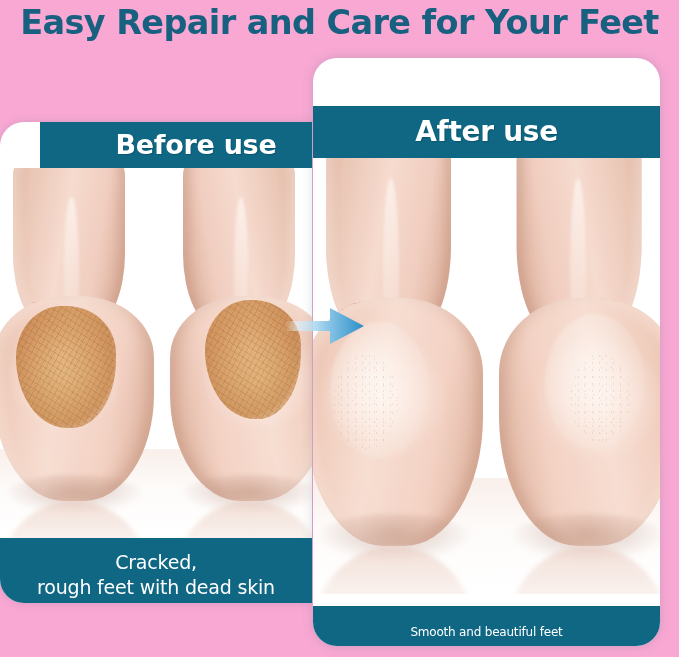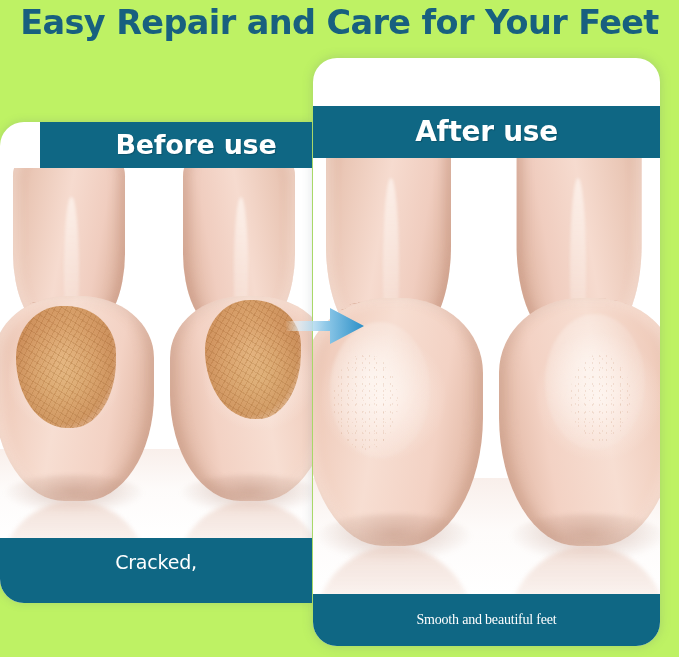--- a/index.html
+++ b/index.html
@@ -5,21 +5,21 @@
   html, body {
     margin: 0;
     padding: 0;
     background: #ffffff;
   }
   #root {
     position: relative;
     width: 679px;
     height: 657px;
     overflow: hidden;
-    background: #bef264;
+    background: #f9a8d4;
     font-family: "Liberation Sans", sans-serif;
   }
 
   
   #title {
     position: absolute;
     left: 0; top: 0;
     width: 679px;
     height: 46px;
     line-height: 44px;
@@ -101,25 +101,24 @@
   #caption-before {
     bottom: 0;
     height: 65px;
     padding-top: 12px;
     font-size: 19px;
     line-height: 25px;
     letter-spacing: -0.2px;
   }
   #caption-after {
     bottom: 0;
-    height: 52px;
+    height: 40px;
     line-height: 52px;
-    font-size: 14px;
+    font-size: 12px;
     letter-spacing: -0.2px;
-    font-family: Liberation Serif, serif;
   }
 
   
   .stage {
     position: absolute;
     left: 0;
     width: 100%;
     background: #ffffff;
     overflow: hidden;
   }
@@ -310,20 +309,21 @@
         <div class="tendon" style="left:40%;"></div>
         <div class="heel" style="transform:scaleX(-1);"></div>
         <div class="dry" style="left:22%; bottom:25%; width:60%; height:36%;"></div>
         <div class="contact"></div>
         <div class="reflect"></div>
       </div>
     </div>
 
     <div class="caption" id="caption-before">
       <div>Cracked,</div>
+      <div>rough feet with dead skin</div>
     </div>
   </div>
 
   <div class="panel" id="panel-after">
 
     <div class="banner" id="banner-after">After use</div>
 
     <div class="stage" id="stage-after">
       <div class="floor"></div>
 

